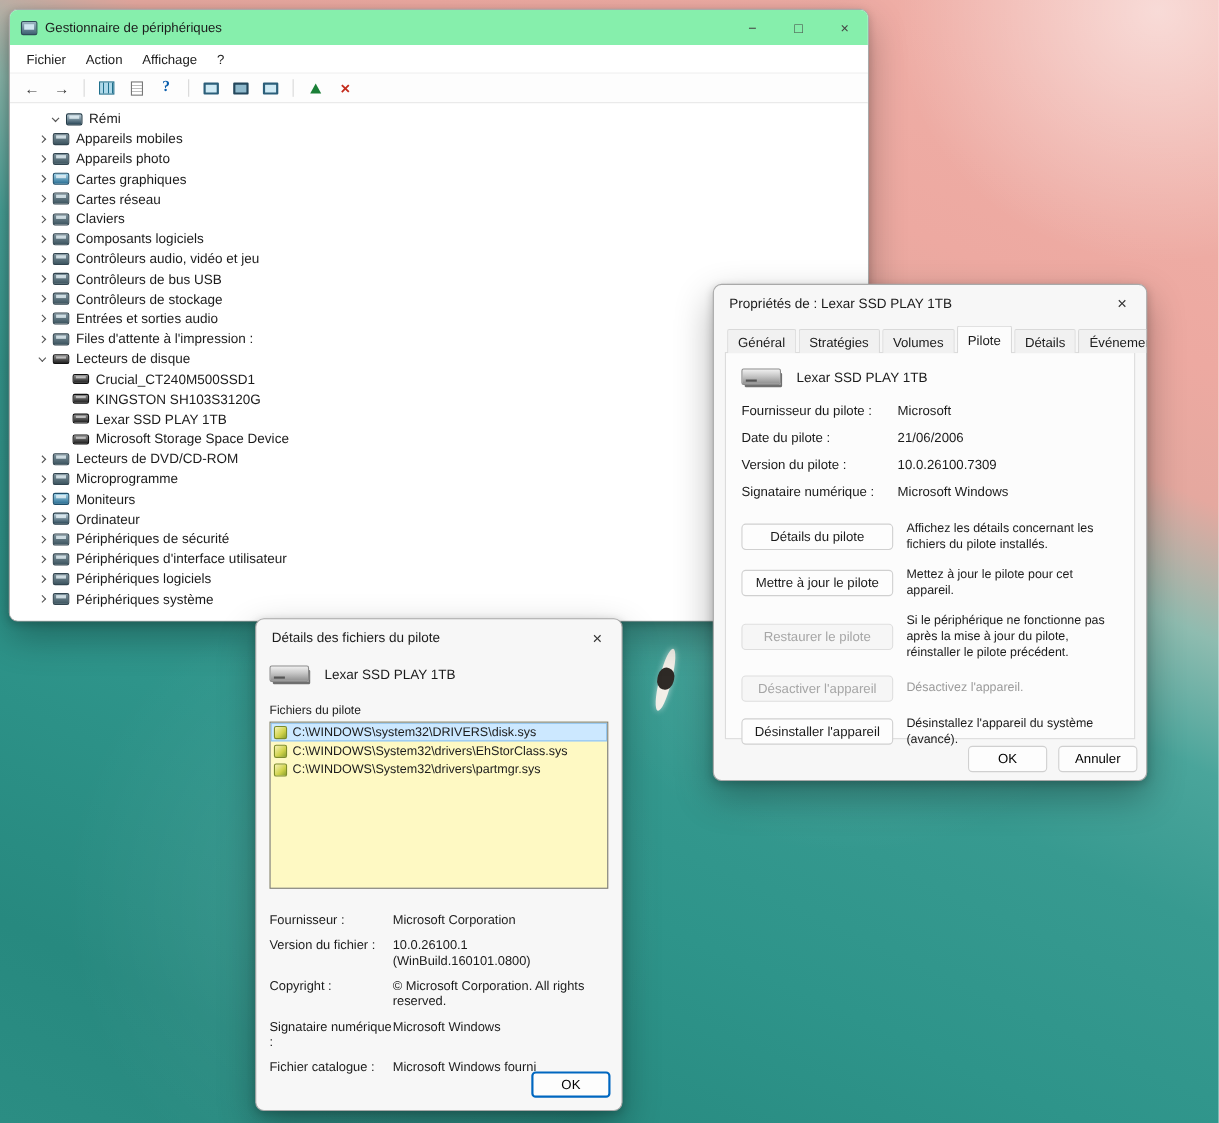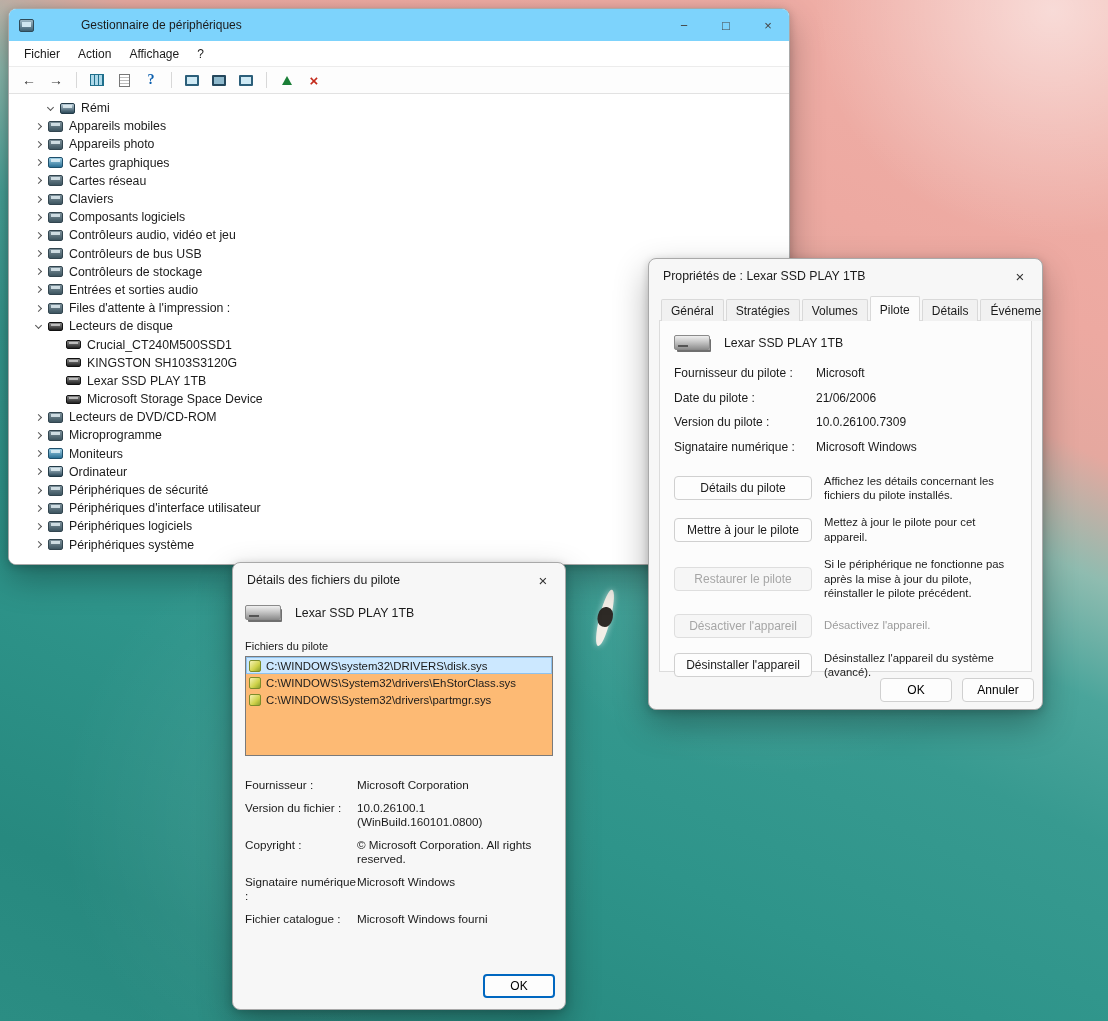--- a/index.html
+++ b/index.html
@@ -17,21 +17,21 @@
   
   .surfer { position:absolute; left:585px; top:585px; width:40px; height:70px; transform:rotate(14deg); }
   .surfer .board { position:absolute; left:14px; top:4px; width:11px; height:58px; background:#f3efe8; border-radius:50% / 46%; box-shadow:0 0 6px rgba(255,255,255,.6); }
   .surfer .body { position:absolute; left:12px; top:22px; width:15px; height:20px; background:#2e2a26; border-radius:45%; }
 
   
   .window, .dialog {
     position:absolute; background:#fff; border:1px solid #a9a9a9; border-radius:8px;
     box-shadow:0 14px 34px rgba(0,0,0,.30), 0 2px 8px rgba(0,0,0,.18); overflow:hidden;
   }
-  .titlebar { display:flex; align-items:center; height:32px; padding:0 0 0 10px; background:#7dd3fc; font-size:12px; color:#1b1b1b;gap:40px; }
+  .titlebar { display:flex; align-items:center; height:32px; padding:0 0 0 10px; background:#86efac; font-size:12px; color:#1b1b1b; }
   .titlebar .title { flex:1; padding-left:7px; white-space:nowrap; }
   .win-controls { display:flex; height:100%; }
   .win-btn { width:42px; height:100%; display:flex; align-items:center; justify-content:center; font-size:13px; color:#444; cursor:default; }
   .app-icon { width:15px; height:13px; background:linear-gradient(180deg,#9db7c4,#3f6173); border:1px solid #2e4a58; border-radius:2px; position:relative; }
   .app-icon::after { content:""; position:absolute; left:2px; top:2px; right:2px; height:5px; background:#cfe6f0; }
 
   
   .main-window { left:8px; top:8px; width:782px; height:557px; }
   .menubar { display:flex; align-items:center; height:26px; padding:0 6px; background:#fff; border-bottom:1px solid #ececec; font-size:12px; }
   .menu-item { padding:4px 9px; color:#1b1b1b; border-radius:3px; }
@@ -85,21 +85,21 @@
   .btn.disabled { color:#a6a6a6; background:#f6f6f6; border-color:#dedede; }
   .action-desc { font-size:11.3px; color:#1b1b1b; line-height:1.28; }
   .action-desc.dim { color:#9b9b9b; }
   .dlg-buttons { position:absolute; right:8px; bottom:7px; display:flex; gap:10px; }
   .dlg-btn { width:72px; height:24px; background:#fdfdfd; border:1px solid #d0d0d0; border-radius:4px; font-size:12px; font-family:"Liberation Sans",sans-serif; }
   .dlg-btn.focused { border:2px solid #0067c0; }
 
   .files-dialog { left:232px; top:562px; width:334px; height:448px; }
   .files-content { padding:8px 12px 0; }
   .files-label { font-size:11px; color:#1b1b1b; margin:20px 0 4px; }
-  .listbox { height:100px; background:#fdba74; border:1px solid #7a7a7a; overflow:hidden; }
+  .listbox { height:152px; background:#fef9c3; border:1px solid #7a7a7a; overflow:hidden; }
   .file-row { display:flex; align-items:center; gap:5px; height:17px; padding:0 3px; font-size:11.4px; color:#1b1b1b; white-space:nowrap; }
   .file-row.selected { background:#cce8ff; outline:1px solid #8ec2ee; outline-offset:-1px; }
   .file-icon { flex:0 0 12px; height:12px; border:1px solid #7d8c2a; border-radius:2px; background:linear-gradient(135deg,#f7f3b5,#cfd24a 60%,#8ca12e); }
   .file-fields { display:grid; grid-template-columns:112px 1fr; row-gap:9px; font-size:11.7px; color:#1b1b1b; margin-top:22px; line-height:1.2; }
   .files-ok { position:absolute; right:10px; bottom:11px; }
 </style>
 </head>
 <body>
 
 <div class="desktop">

